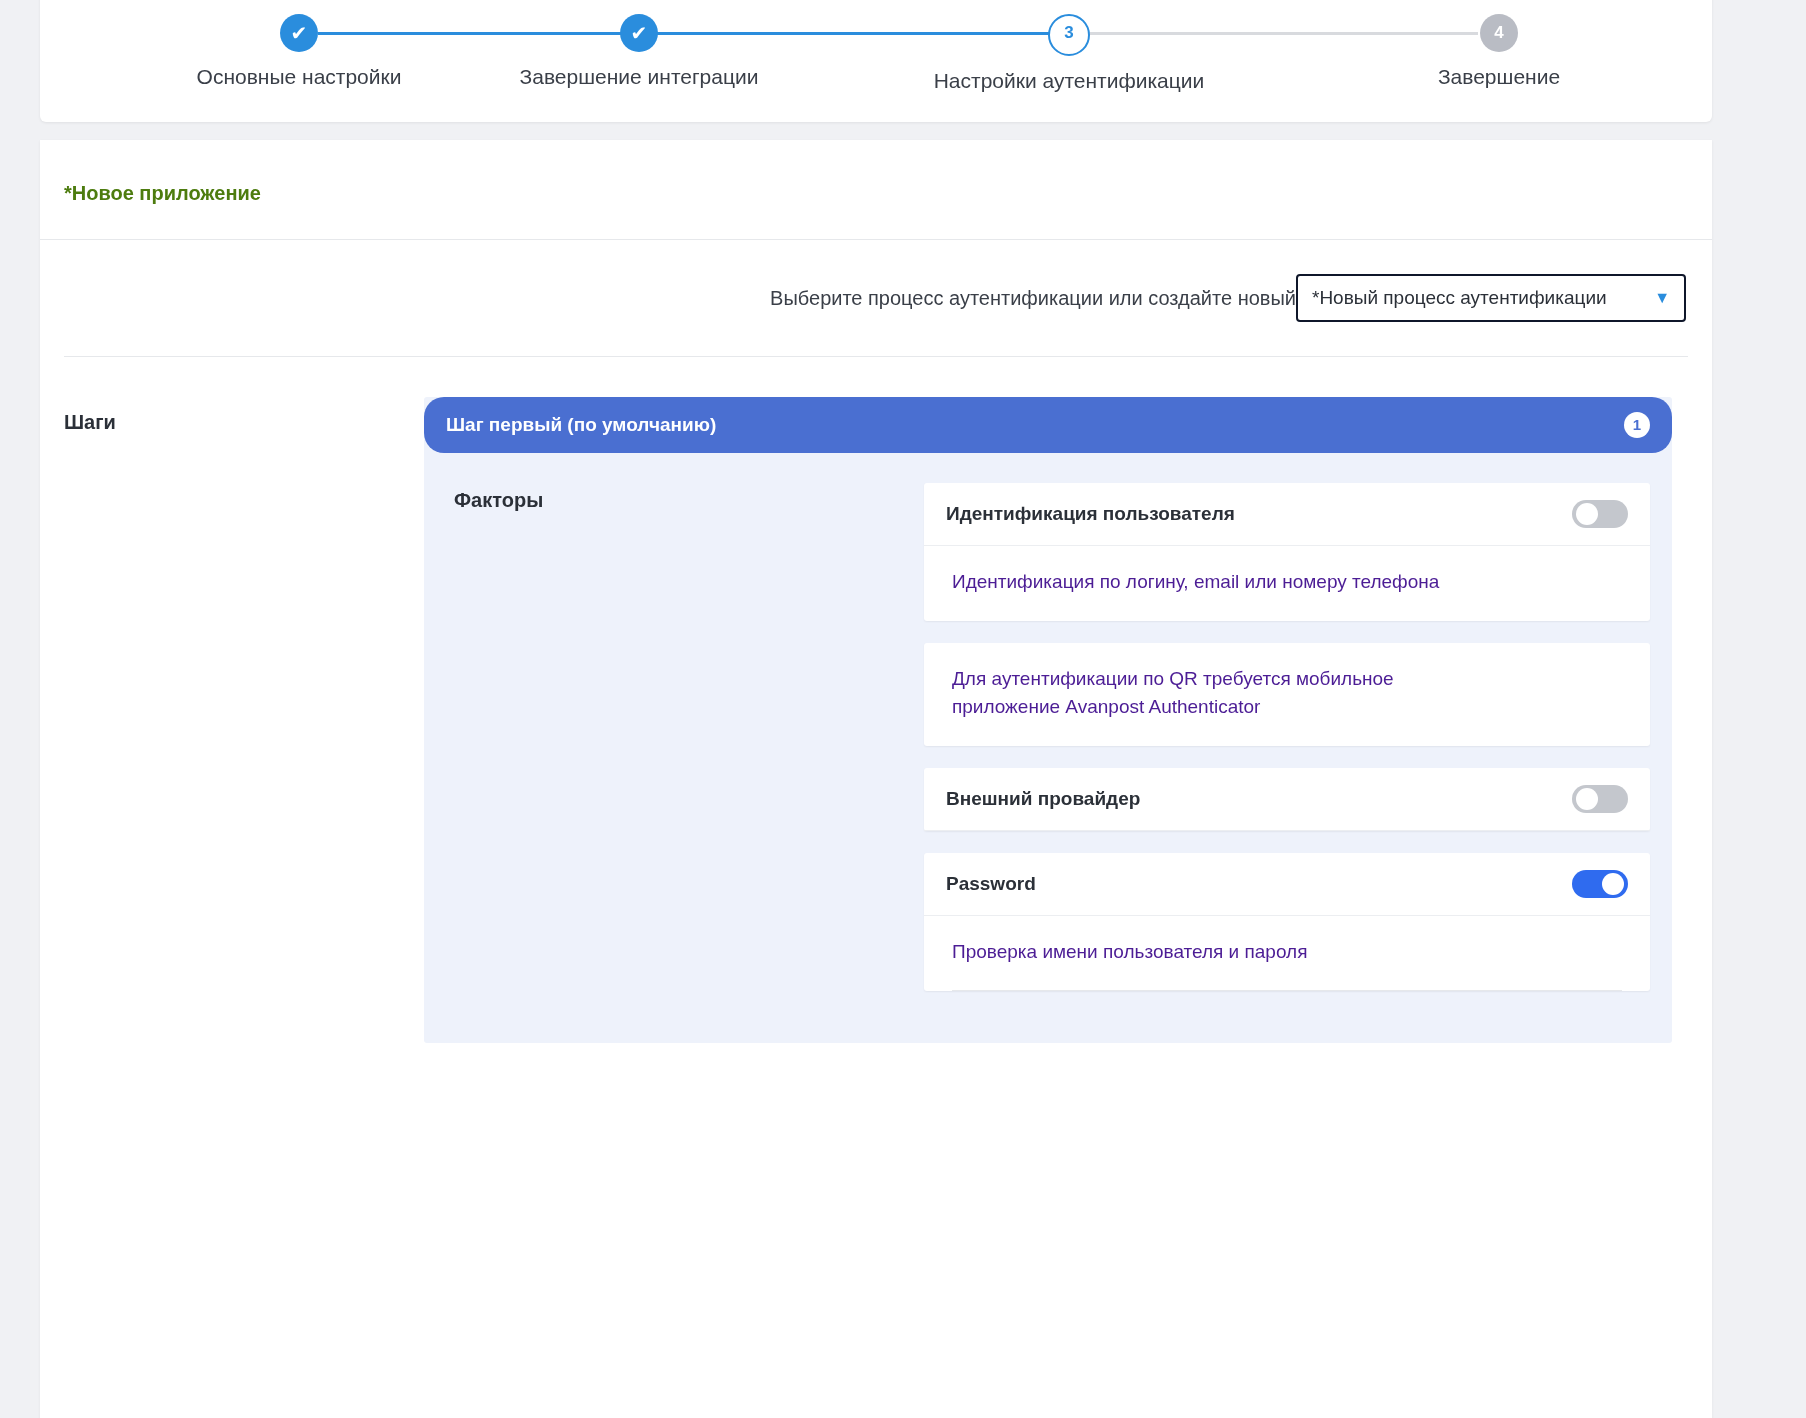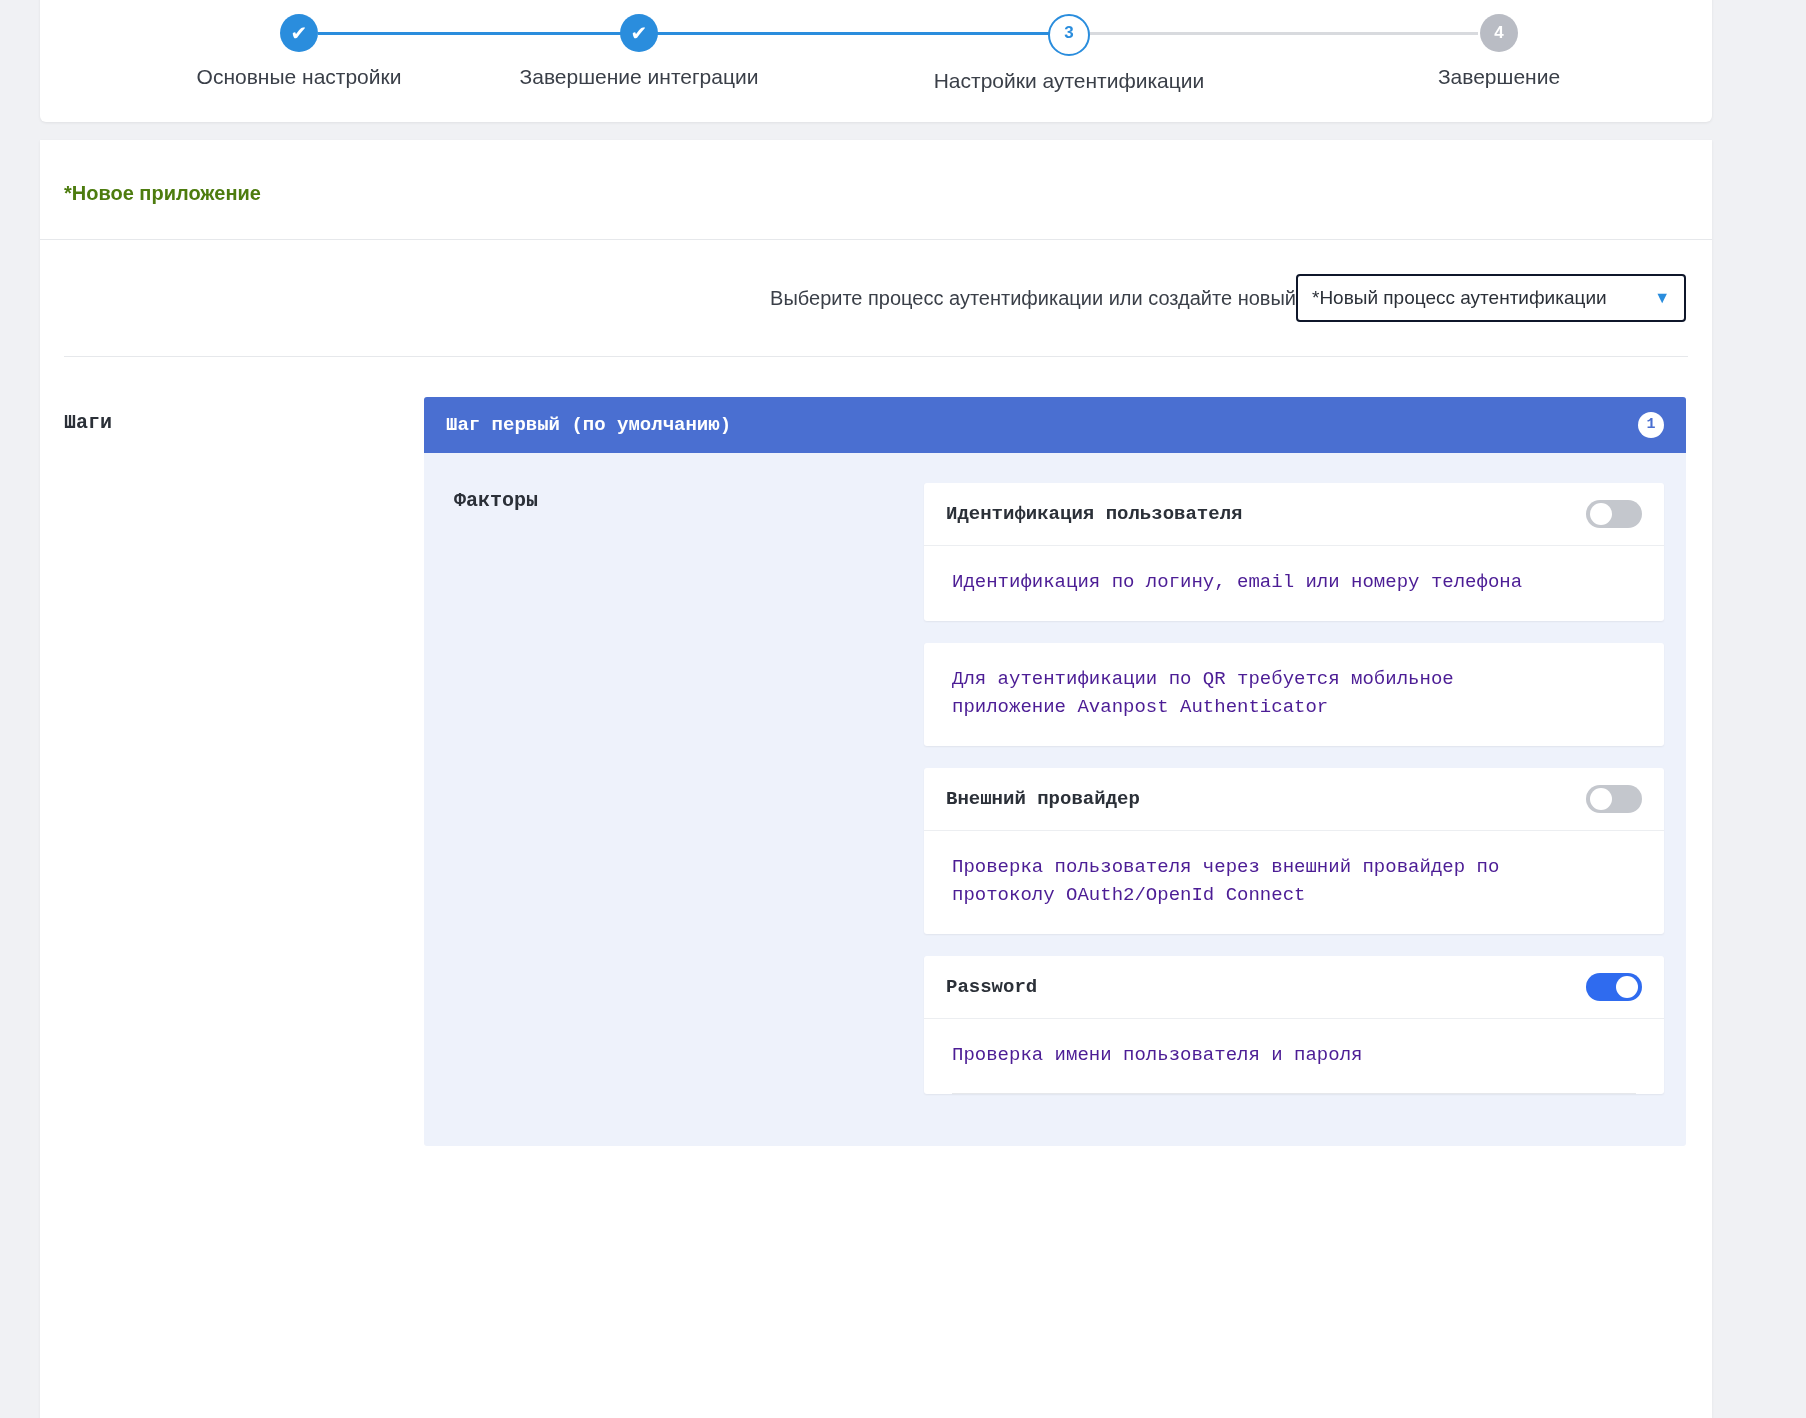--- a/index.html
+++ b/index.html
@@ -137,22 +137,21 @@
   }
   .caret {
     color: #2a8ddd;
     font-size: 16px;
     margin-left: 10px;
   }
 
   
   .steps-area {
     display: flex;
-    padding: 40px 26px 0 24px;
-    font-family: Liberation Mono, monospace;
+    padding: 40px 40px 0 24px;
   }
   .steps-label {
     width: 360px;
     font-size: 20px;
     font-weight: bold;
     color: #2b3038;
     padding-top: 14px;
   }
   .step-card {
     flex: 1;
@@ -163,20 +162,21 @@
   .step-card-header {
     background: #4a6fd1;
     color: #ffffff;
     height: 56px;
     display: flex;
     align-items: center;
     justify-content: space-between;
     padding: 0 22px;
     font-size: 19px;
     font-weight: bold;
+    border-radius: 20px;
   }
   .step-badge {
     width: 26px;
     height: 26px;
     border-radius: 50%;
     background: #ffffff;
     color: #4a6fd1;
     font-size: 15px;
     font-weight: bold;
     text-align: center;
@@ -332,21 +332,20 @@
             <div class="factor-desc" style="max-width:540px;">Для аутентификации по QR требуется мобильное приложение Avanpost Authenticator</div>
           </div>
 
           <div class="factor">
             <div class="factor-head">
               <span class="factor-name">Внешний провайдер</span>
               <span class="toggle">
                   <span class="knob"></span>
                 </span>
             </div>
-            <div class="factor-desc" style="max-width:560px;">Проверка пользователя через внешний провайдер по протоколу OAuth2/OpenId Connect</div>
           </div>
 
           <div class="factor">
             <div class="factor-head">
               <span class="factor-name">Password</span>
               <span class="toggle on">
                   <span class="knob"></span>
                 </span>
             </div>
             <div class="factor-desc">Проверка имени пользователя и пароля</div>

